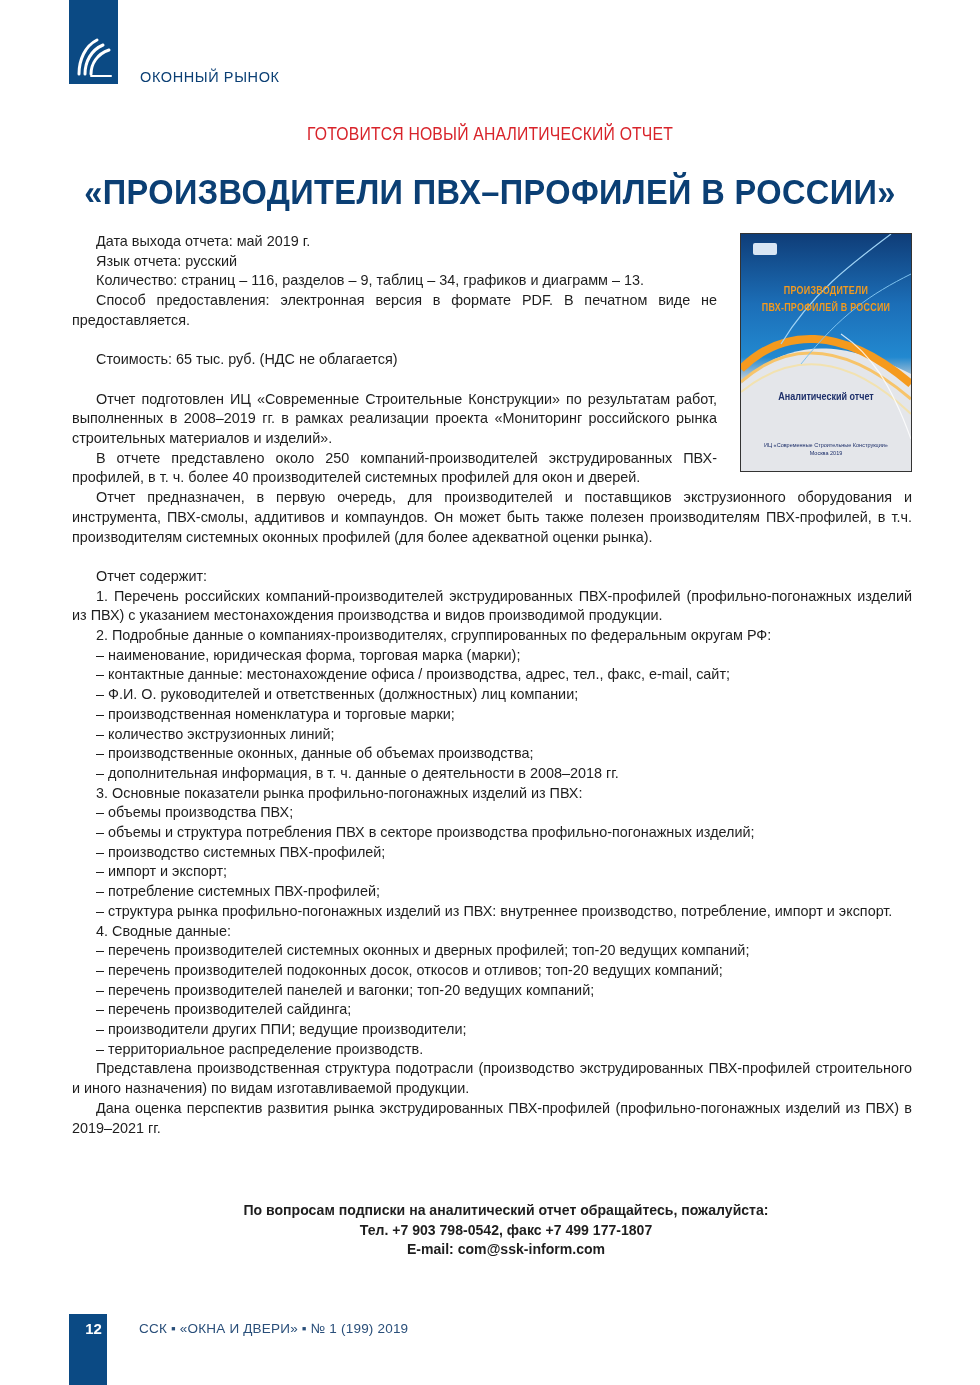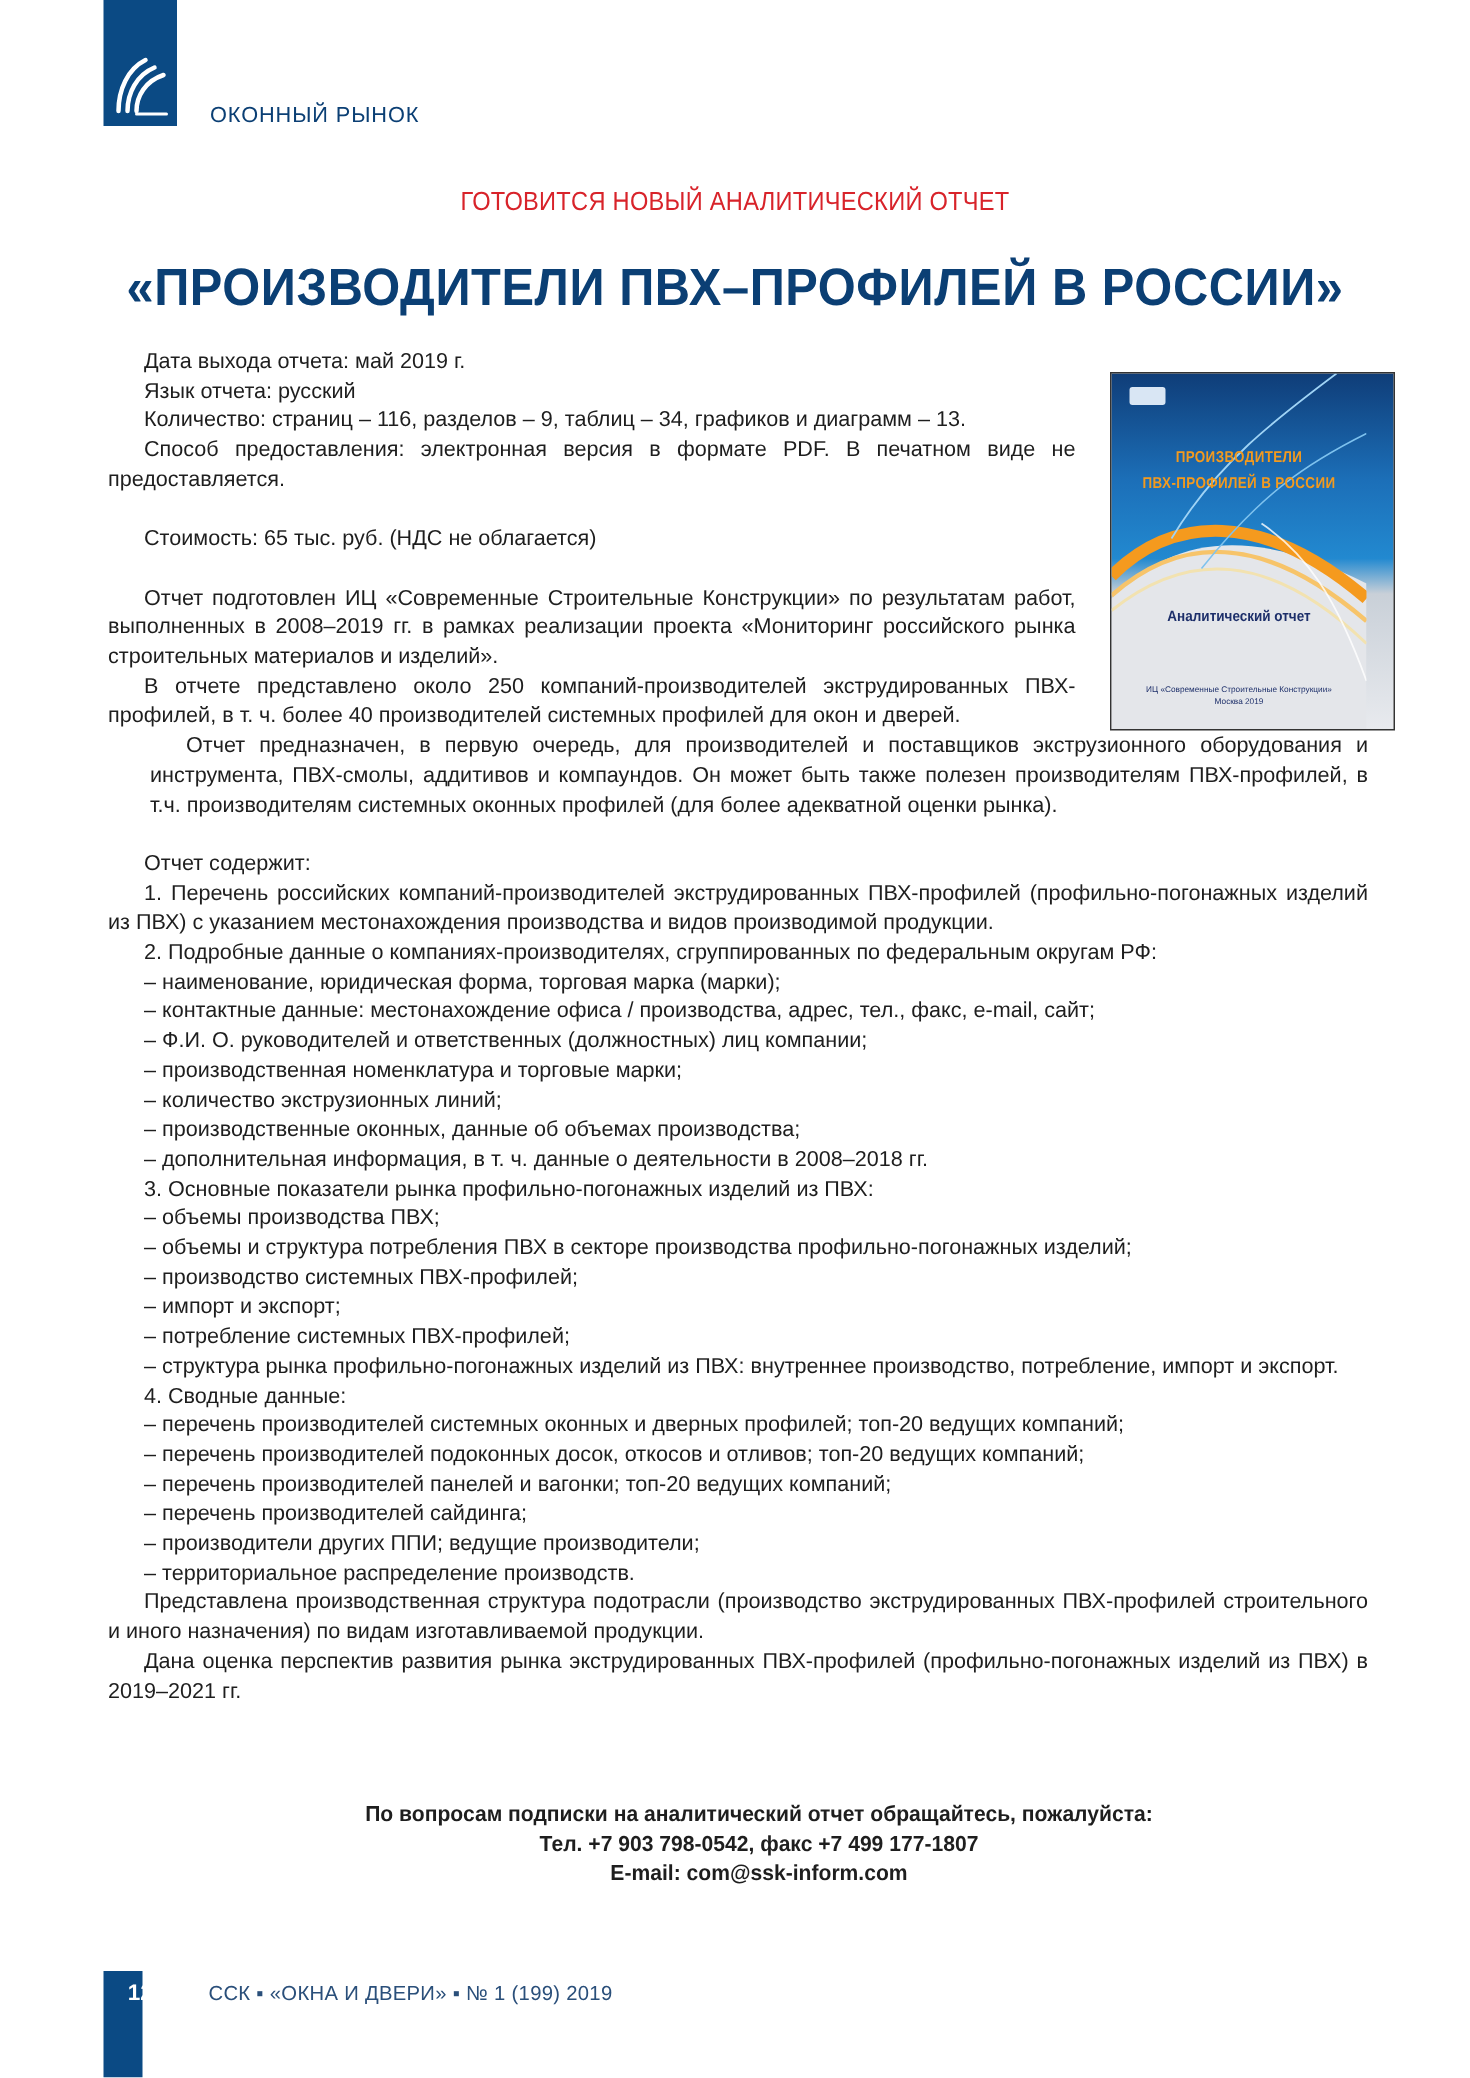--- a/index.html
+++ b/index.html
@@ -26,24 +26,23 @@
   }
   .body-text {
     position: absolute; left: 72px; top: 232px; width: 840px;
     font-size: 14.4px; line-height: 19.7px; color: #1e1e1e;
   }
   .body-text p { margin: 0; text-align: justify; text-indent: 24px; }
   .body-text p.narrow { margin-right: 195px; }
   .body-text .gap { height: 19.7px; }
   .body-text b { font-weight: normal; }
   .cover {
-    position: absolute; left: 740px; top: 248px; width: 170px; height: 237px;
+    position: absolute; left: 740px; top: 233px; width: 170px; height: 237px;
     border: 1px solid #333; overflow: hidden;
     background: linear-gradient(180deg, #0f3d78 0%, #1c6fb8 30%, #2289d0 52%, #c9d0d8 62%, #e8eaee 100%);
-    padding-left: 18px;
   }
   .cover .wave-svg { position: absolute; left: 0; top: 0; }
   .cover .cv-title {
     position: absolute; left: 8px; width: 154px; top: 48px; text-align: center;
     font-size: 10.5px; font-weight: bold; color: #f39a1e; line-height: 17px;
     transform: scaleX(0.85); letter-spacing: 0.3px;
   }
   .cover .cv-sub {
     position: absolute; left: 8px; width: 154px; top: 157px; text-align: center;
     font-size: 10px; font-weight: bold; color: #1d2f6a; transform: scaleX(0.9);
@@ -55,21 +54,21 @@
   .cover .cv-logo {
     position: absolute; left: 12px; top: 9px; width: 24px; height: 12px;
     background: #d9e6f4; border-radius: 2px;
   }
   .contact {
     position: absolute; left: 0; width: 980px; top: 1201px; text-align: center;
     font-size: 14.5px; font-weight: bold; line-height: 19.7px; color: #1e1e1e; margin-left: 16px;
   }
   .contact div { transform: scaleX(0.97); }
   .page-block {
-    position: absolute; left: 69px; top: 1314px; width: 26px; height: 71px; background: #0b4a84;
+    position: absolute; left: 69px; top: 1314px; width: 38px; height: 71px; background: #0b4a84;
   }
   .page-num {
     position: absolute; left: 0; top: 6px; width: 49px; text-align: center;
     color: #ffffff; font-weight: bold; font-size: 15px;
   }
   .footer-text {
     position: absolute; left: 139px; top: 1321px; font-size: 13.5px; color: #2a4f7a;
     letter-spacing: 0.2px;
   }
 </style>
@@ -116,21 +115,21 @@
 <div class="body-text">
   <p class="narrow"><b>Дата выхода отчета:</b><span> май 2019 г.</span></p>
   <p class="narrow"><b>Язык отчета:</b><span> русский</span></p>
   <p class="narrow"><b>Количество:</b><span> страниц – 116, разделов – 9, таблиц – 34, графиков и диаграмм – 13.</span></p>
   <p class="narrow">Способ предоставления: электронная версия в формате PDF. В печатном виде не предоставляется.</p>
   <div class="gap"></div>
   <p class="narrow"><b>Стоимость:</b><span> 65 тыс. руб. (НДС не облагается)</span></p>
   <div class="gap"></div>
   <p class="narrow"><b>Отчет подготовлен</b><span> ИЦ «Современные Строительные Конструкции» по результатам работ, выполненных в 2008–2019 гг. в рамках реализации проекта «Мониторинг российского рынка строительных материалов и изделий».</span></p>
   <p class="narrow"><b>В отчете представлено</b><span> около 250 компаний-производителей экструдированных ПВХ-профилей, в т. ч. более 40 производителей системных профилей для окон и дверей.</span></p>
-  <p style="text-indent:24px;margin-left:28px;"><b>Отчет предназначен</b><span>, в первую очередь, для производителей и поставщиков экструзионного оборудования и инструмента, ПВХ-смолы, аддитивов и компаундов. Он может быть также полезен производителям ПВХ-профилей, в т.ч. производителям системных оконных профилей (для более адекватной оценки рынка).</span></p>
+  <p style="text-indent:24px;"><b>Отчет предназначен</b><span>, в первую очередь, для производителей и поставщиков экструзионного оборудования и инструмента, ПВХ-смолы, аддитивов и компаундов. Он может быть также полезен производителям ПВХ-профилей, в т.ч. производителям системных оконных профилей (для более адекватной оценки рынка).</span></p>
   <div class="gap"></div>
   <p><b>Отчет содержит:</b></p>
   <div id="contents-list">
       <p>1. Перечень российских компаний-производителей экструдированных ПВХ-профилей (профильно-погонажных изделий из ПВХ) с указанием местонахождения производства и видов производимой продукции.</p>
       <p>2. Подробные данные о компаниях-производителях, сгруппированных по федеральным округам РФ:</p>
       <p>– наименование, юридическая форма, торговая марка (марки);</p>
       <p>– контактные данные: местонахождение офиса / производства, адрес, тел., факс, e-mail, сайт;</p>
       <p>– Ф.И. О. руководителей и ответственных (должностных) лиц компании;</p>
       <p>– производственная номенклатура и торговые марки;</p>
       <p>– количество экструзионных линий;</p>

